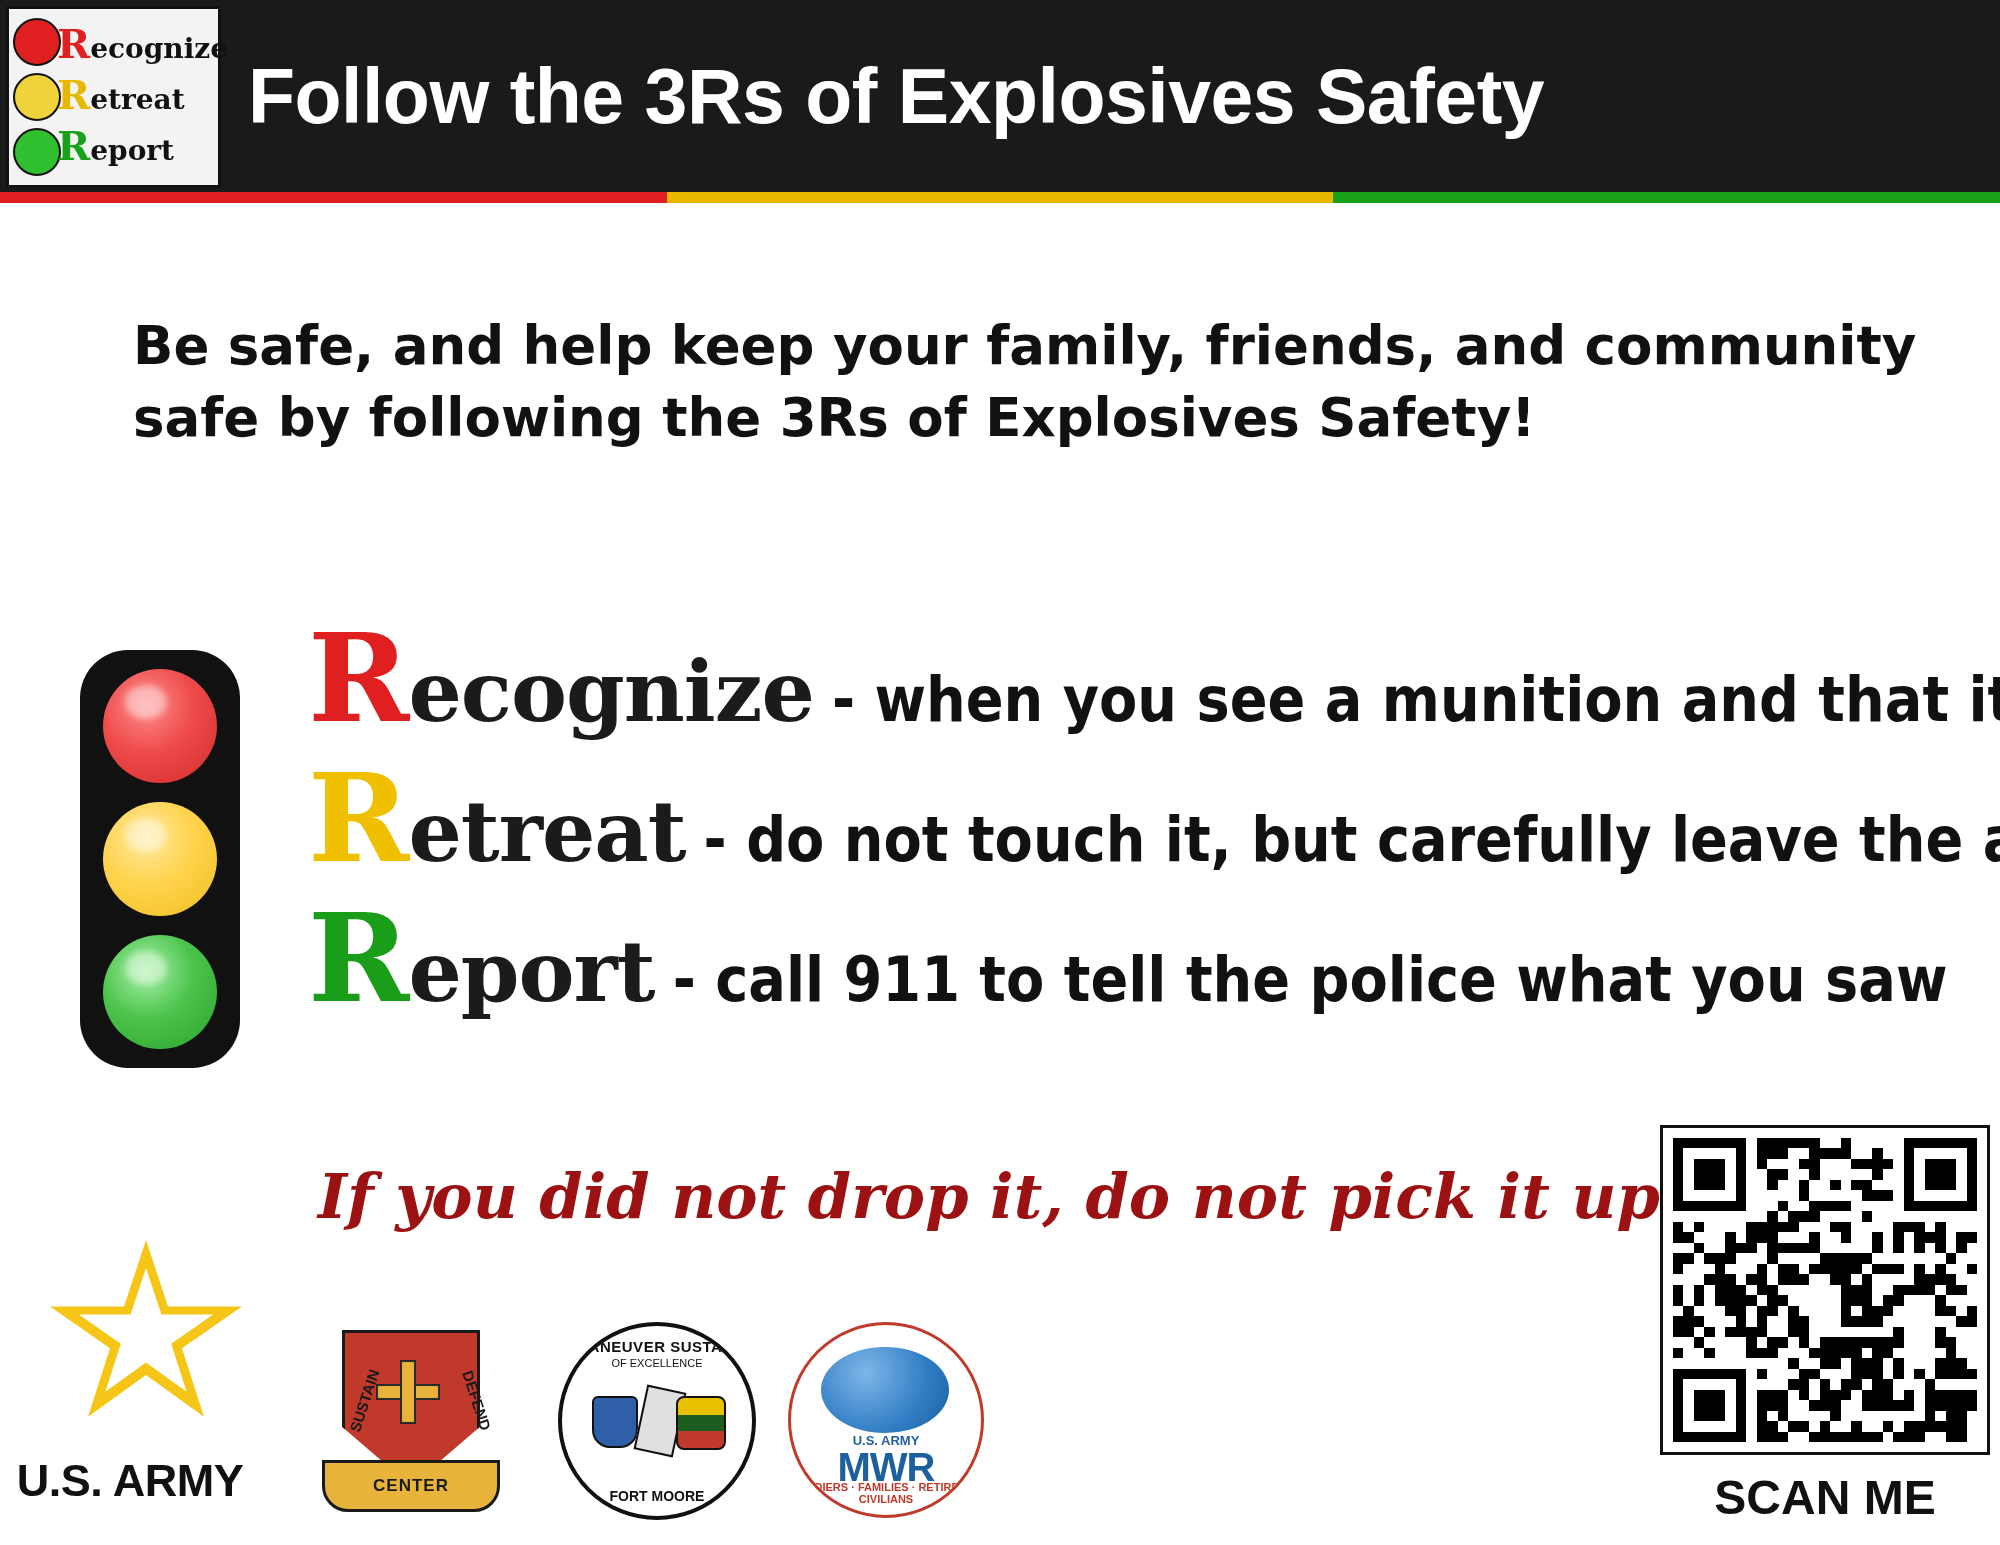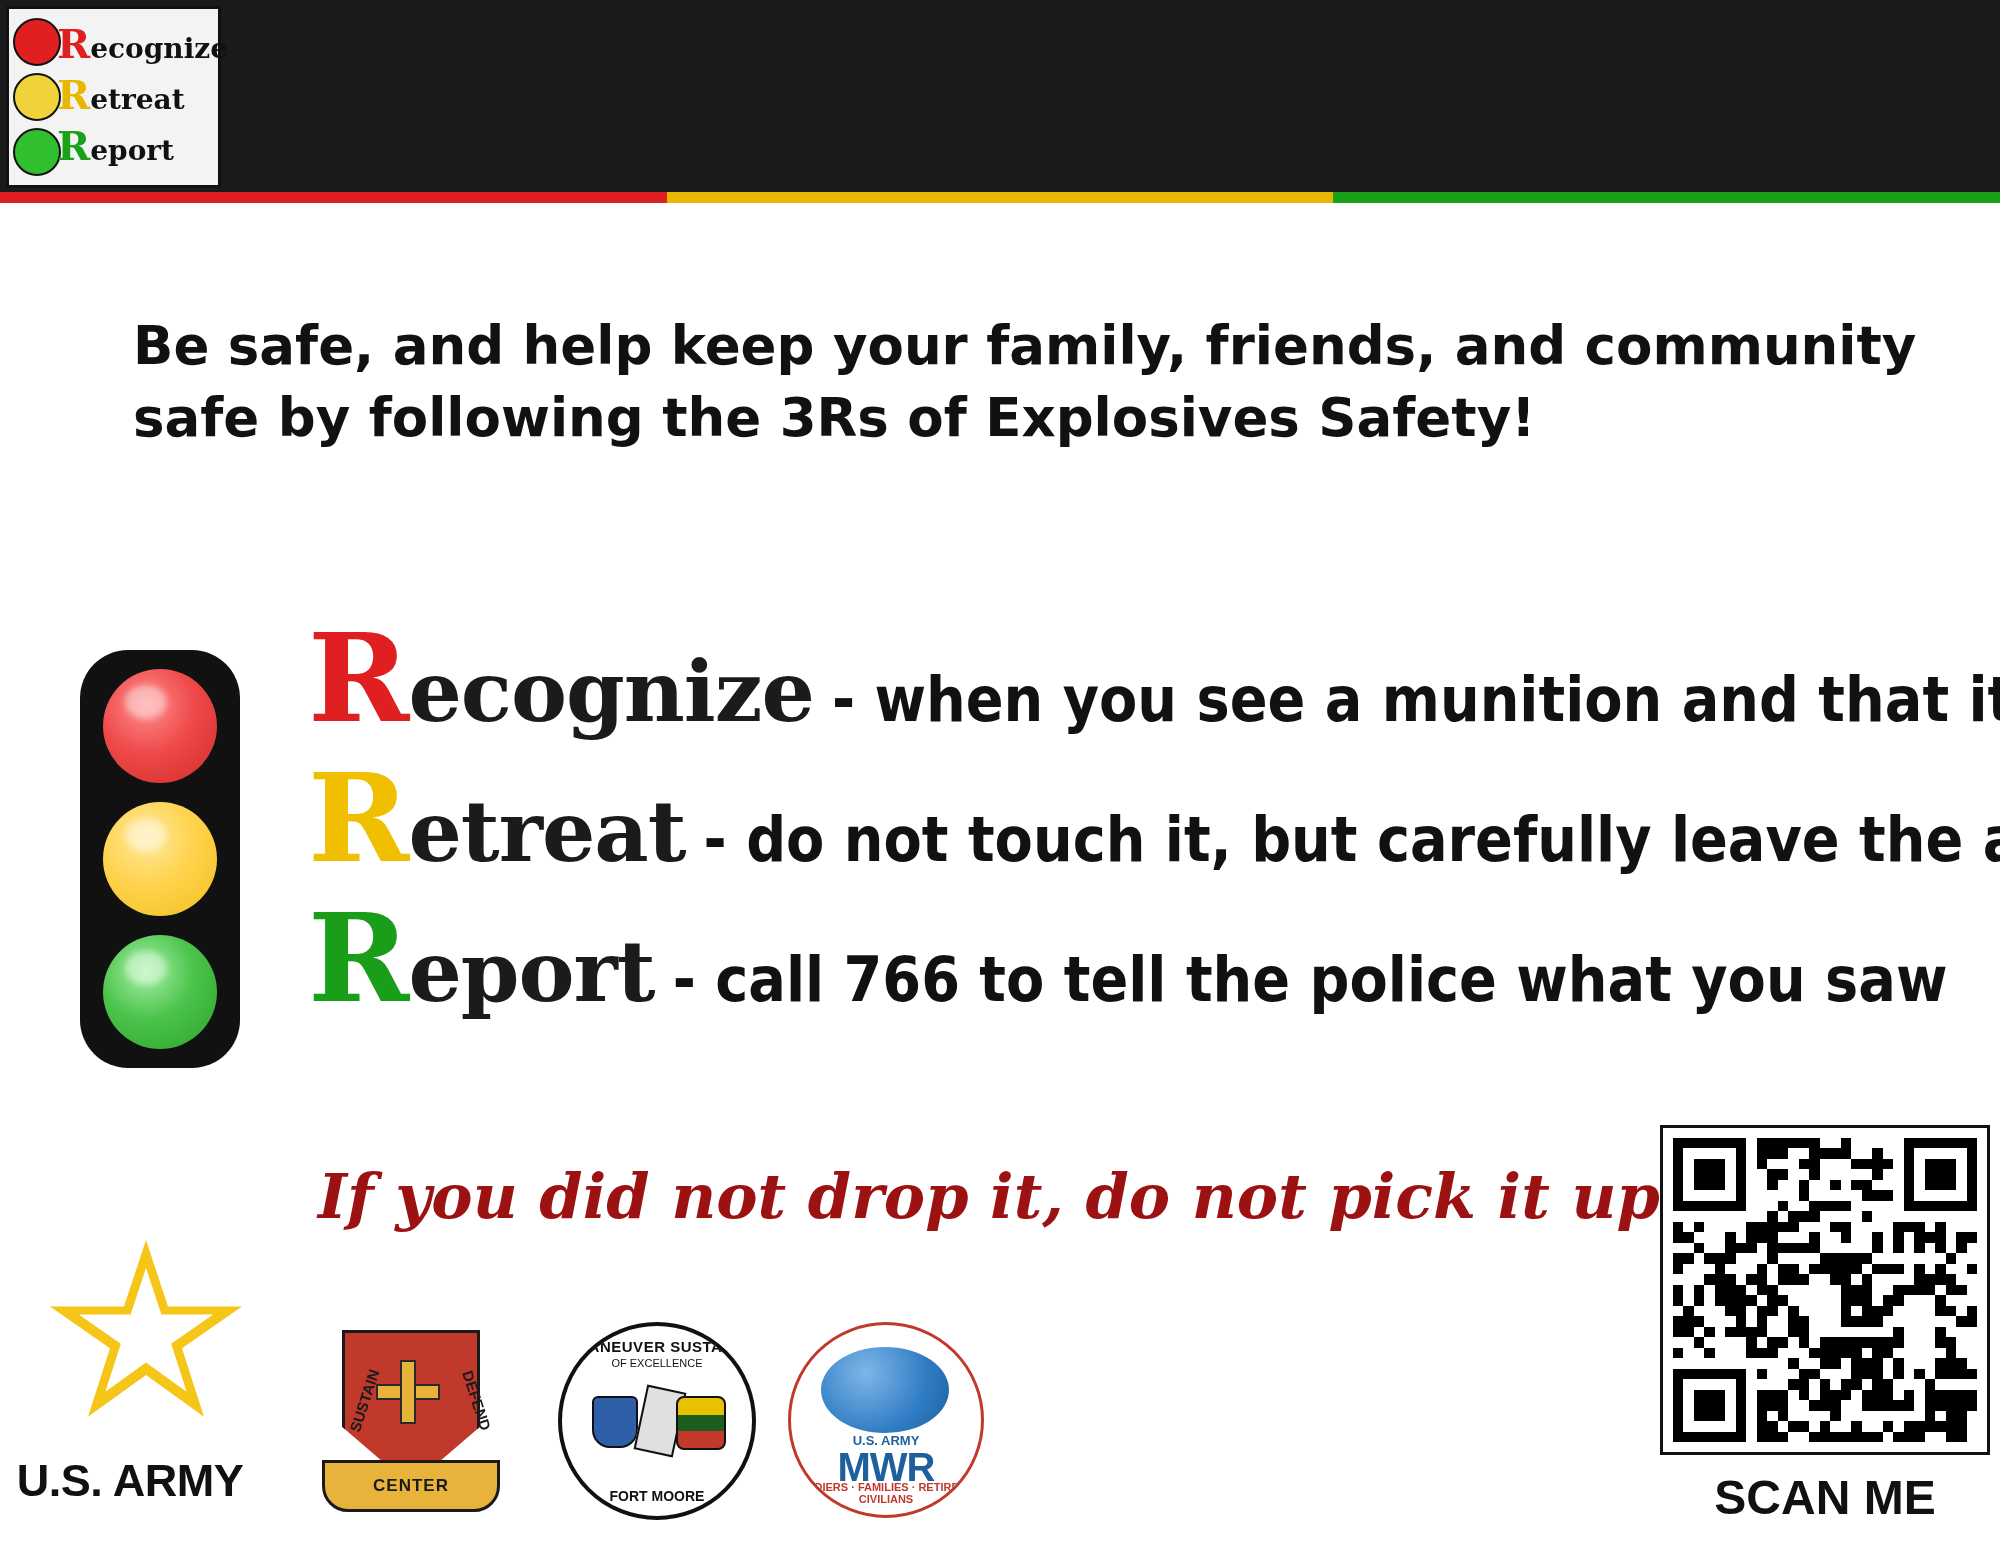--- a/index.html
+++ b/index.html
@@ -449,20 +449,21 @@
         <span class="cap cap-red">R</span><span>ecognize</span>
       </div>
       <div class="logo-word">
         <span class="cap cap-yellow">R</span><span>etreat</span>
       </div>
       <div class="logo-word">
         <span class="cap cap-green">R</span><span>eport</span>
       </div>
     </div>
   </div>
+  <div class="header-title">Follow the 3Rs of Explosives Safety</div>
 </div>
 
 <div class="header-rule">
   <div style="flex:1;background:#e02020"></div>
   <div style="flex:1;background:#e8b800"></div>
   <div style="flex:1;background:#1aa11a"></div>
 </div>
 
 <div class="intro">Be safe, and help keep your family, friends, and community safe by following the 3Rs of Explosives Safety!</div>
 
@@ -477,21 +478,21 @@
     <div class="rs-line">
       <span class="rs-word w-red"><span class="big">R</span><span>ecognize</span></span>
       <span class="rs-desc">- when you see a munition and that it is dangerous</span>
     </div>
     <div class="rs-line">
       <span class="rs-word w-yellow"><span class="big">R</span><span>etreat</span></span>
       <span class="rs-desc">- do not touch it, but carefully leave the area</span>
     </div>
     <div class="rs-line">
       <span class="rs-word w-green"><span class="big">R</span><span>eport</span></span>
-      <span class="rs-desc">- call 766 to tell the police what you saw</span>
+      <span class="rs-desc">- call 911 to tell the police what you saw</span>
     </div>
   </div>
 </div>
 
 <div class="tagline">If you did not drop it, do not pick it up!</div>
 
 <div class="star-logo">
   <div class="star-shape"></div>
   <div class="star-inner"></div>
 </div>

